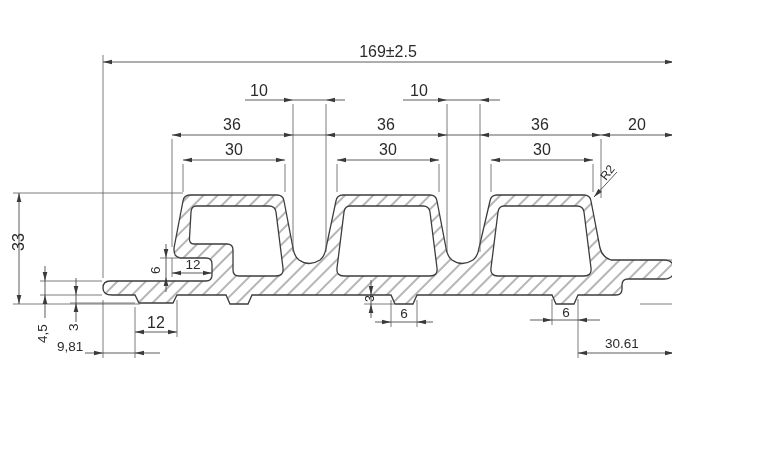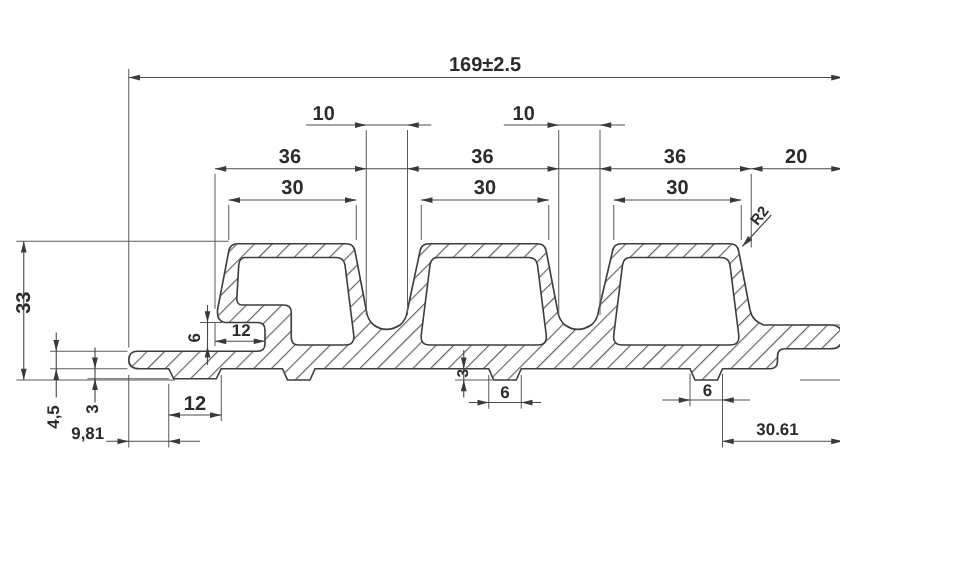--- a/index.html
+++ b/index.html
@@ -1,17 +1,17 @@
 <!DOCTYPE html>
 <html><head>
 <meta charset="utf-8">
 <style>
   html,body{margin:0;padding:0;background:#ffffff;}
   .canvas{position:relative;width:672px;height:450px;background:#fff;overflow:hidden;
-          font-family:"Liberation Sans", sans-serif;font-weight:bold;}
+          font-family:"Liberation Sans", sans-serif;}
   svg{display:block;}
   text{fill:#2b2b2b;font-family:"Liberation Sans", sans-serif;}
   .dimtxt{font-size:16px;}
   .dimtxt-sm{font-size:13.5px;}
   .dimline{stroke:#4a4a4a;stroke-width:0.9;fill:none;}
   .extline{stroke:#5a5a5a;stroke-width:0.8;fill:none;}
   .outline{stroke:#3d3d3d;stroke-width:1.3;fill-rule:evenodd;}
   .arrow{fill:#3a3a3a;stroke:none;}
 </style>
 </head>

